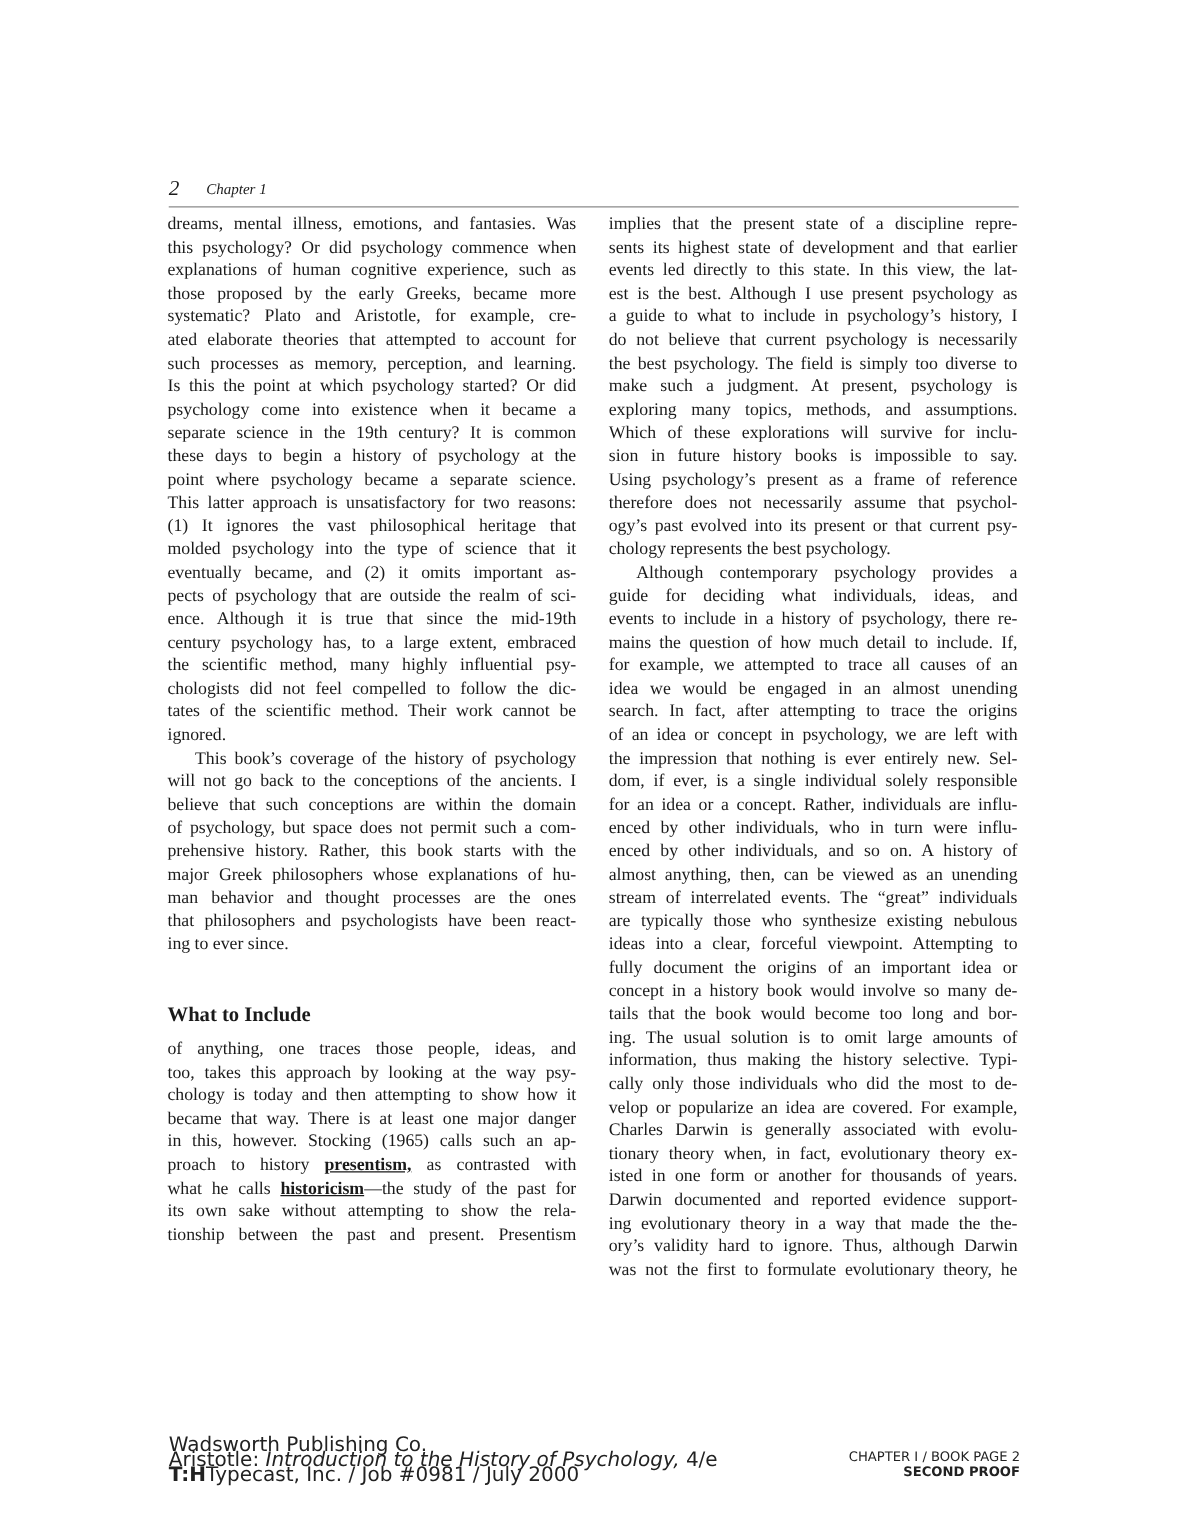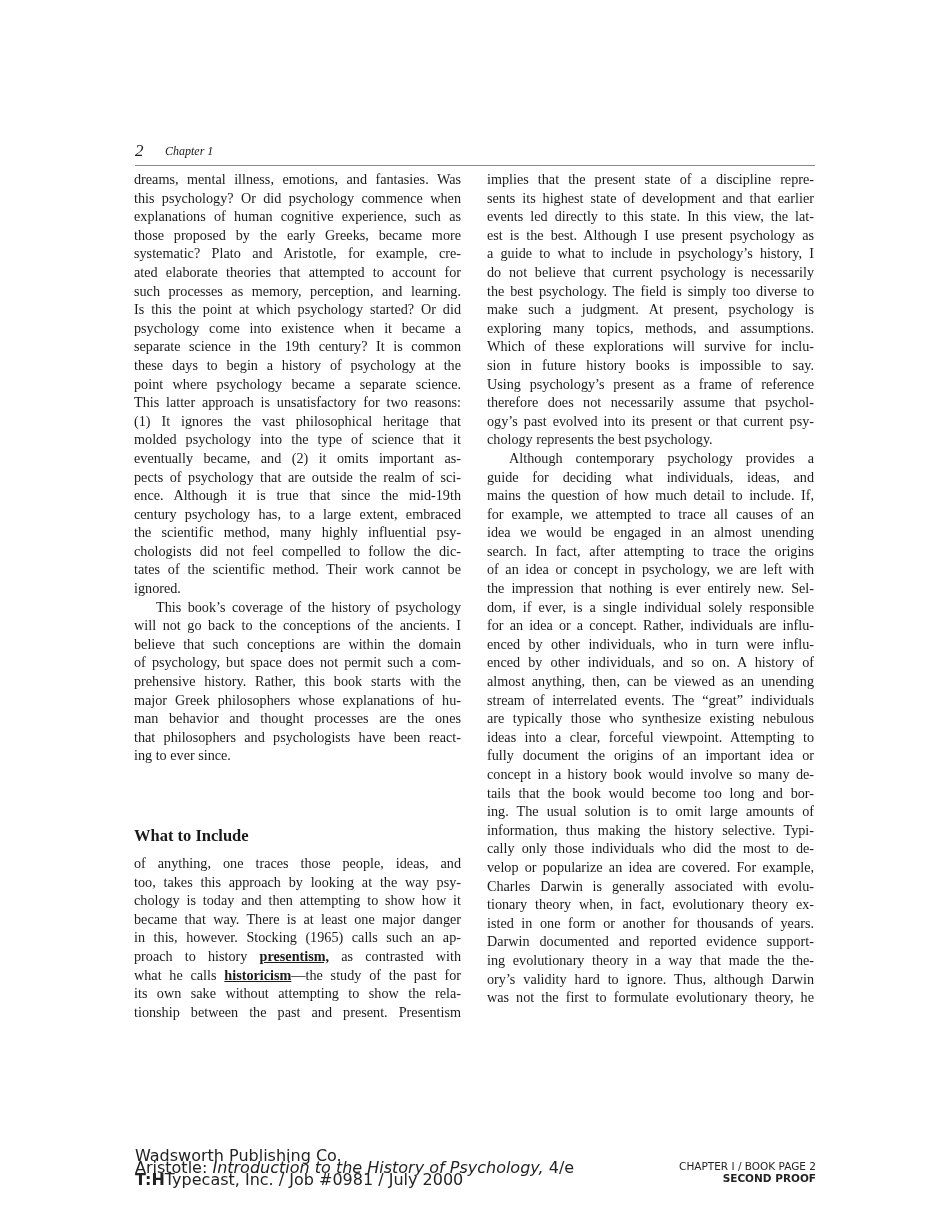--- a/index.html
+++ b/index.html
@@ -8,21 +8,21 @@
   .page-num { position: absolute; left: 0; top: 0; font-size: 17px; font-style: italic; }
   .chapter-label { position: absolute; left: 30px; top: 3px; font-size: 12px; font-style: italic; }
   .col { position: absolute; top: 170px; width: 327px; font-family: "Liberation Serif", serif; font-size: 14.2px; }
   .col.left { left: 134px; }
   .col.right { left: 487px; }
   .line { display: block; height: 18.6px; line-height: 18.6px; white-space: nowrap; text-align: justify; text-align-last: justify; }
   .line.last { text-align-last: left; }
   .line.indent { text-indent: 22px; }
   .line b { font-weight: bold; text-decoration: underline; }
   .blank { height: 37px; }
-  .heading { display: block; font-family: "Liberation Serif", serif; font-weight: bold; font-size: 16.5px; height: 28px; line-height: 20px; margin-top: 24px; }
+  .heading { display: block; font-family: "Liberation Serif", serif; font-weight: bold; font-size: 16.5px; height: 28px; line-height: 20px; }
   .footer-left { position: absolute; left: 135px; top: 1150px; font-family: "DejaVu Sans", sans-serif; font-size: 16px; line-height: 12px; color: #222; }
   .footer-left i { font-style: italic; }
   .footer-left .th { font-weight: bold; }
   .footer-right { position: absolute; right: 134px; top: 1160px; text-align: right; font-family: "DejaVu Sans", sans-serif; font-size: 10.5px; line-height: 12px; color: #222; margin-left: 18px; }
   .footer-right .proof { font-weight: bold; }
 </style>
 </head>
 <body>
 
 <div class="running-head">
@@ -92,20 +92,21 @@
       <span class="line">make such a judgment. At present, psychology is</span>
       <span class="line">exploring many topics, methods, and assumptions.</span>
       <span class="line">Which of these explorations will survive for inclu-</span>
       <span class="line">sion in future history books is impossible to say.</span>
       <span class="line">Using psychology’s present as a frame of reference</span>
       <span class="line">therefore does not necessarily assume that psychol-</span>
       <span class="line">ogy’s past evolved into its present or that current psy-</span>
       <span class="line last">chology represents the best psychology.</span>
       <span class="line indent">Although contemporary psychology provides a</span>
       <span class="line">guide for deciding what individuals, ideas, and</span>
+      <span class="line">events to include in a history of psychology, there re-</span>
       <span class="line">mains the question of how much detail to include. If,</span>
       <span class="line">for example, we attempted to trace all causes of an</span>
       <span class="line">idea we would be engaged in an almost unending</span>
       <span class="line">search. In fact, after attempting to trace the origins</span>
       <span class="line">of an idea or concept in psychology, we are left with</span>
       <span class="line">the impression that nothing is ever entirely new. Sel-</span>
       <span class="line">dom, if ever, is a single individual solely responsible</span>
       <span class="line">for an idea or a concept. Rather, individuals are influ-</span>
       <span class="line">enced by other individuals, who in turn were influ-</span>
       <span class="line">enced by other individuals, and so on. A history of</span>

